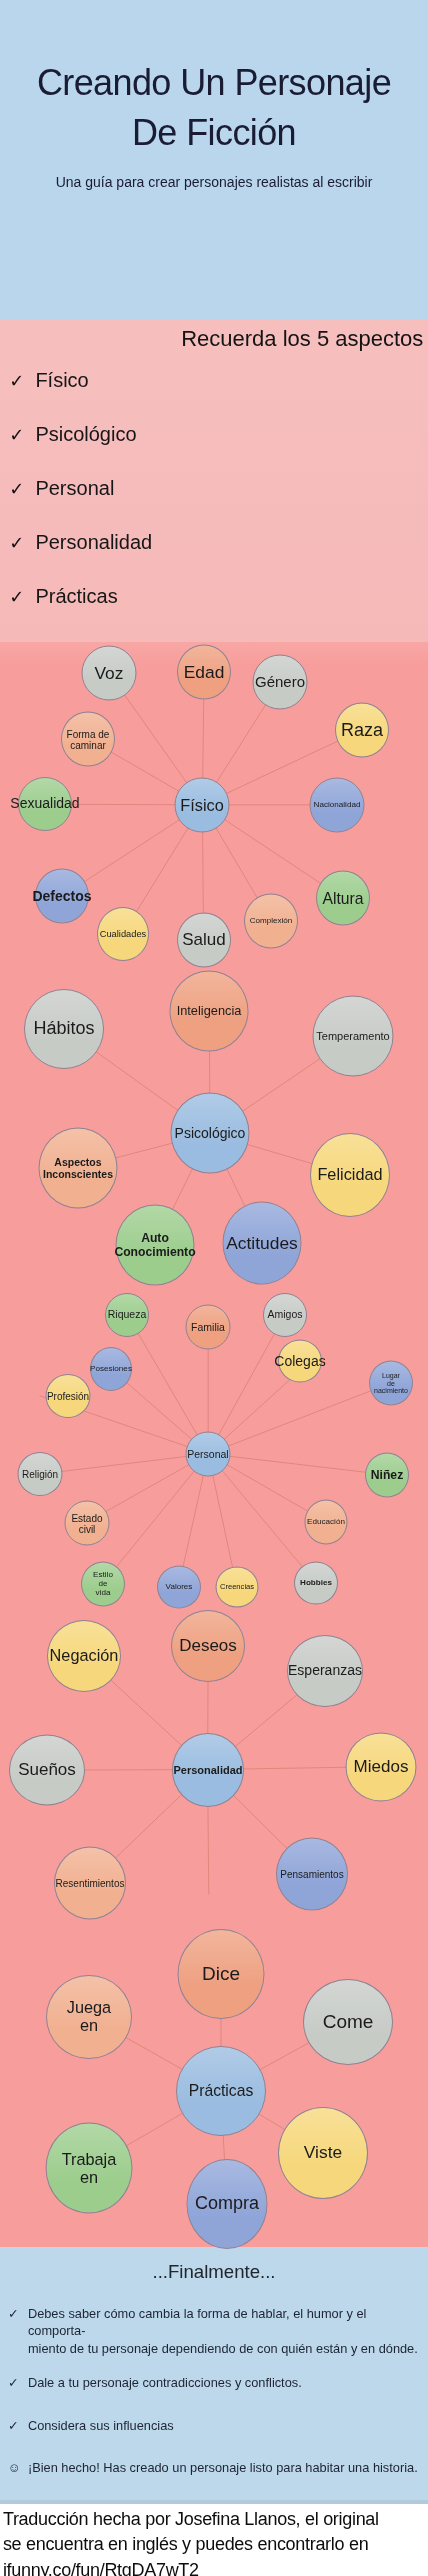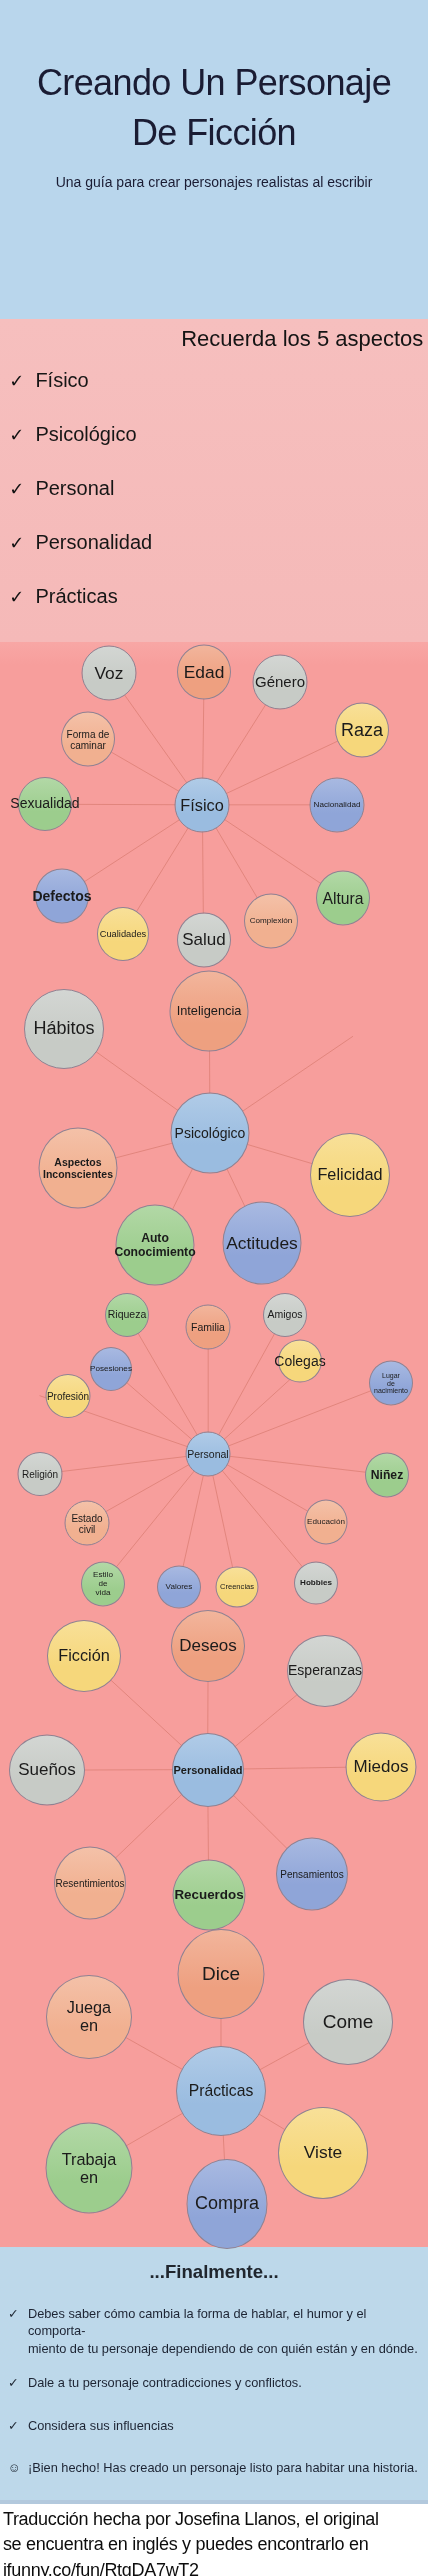--- a/index.html
+++ b/index.html
@@ -47,21 +47,21 @@
     text-align:center;color:#1b1b1b;line-height:1.1;white-space:pre-line;
     box-sizing:border-box;
   }
   
   .finally{
     position:relative;height:253px;background:var(--panel-bg,#bdd8ea);
     border-bottom:4.1px solid #b3c9dd;
   }
   .finally-heading{
     position:absolute;top:14px;left:0;right:0;margin:0;text-align:center;
-    font-size:18.6px;font-weight:bold;color:#20262e;
+    font-size:18.6px;font-weight:normal;color:#20262e;
   }
   .final-bullet{
     position:absolute;left:8.1px;right:5.8px;display:flex;
     font-size:12.8px;line-height:17.4px;color:#1d2433;
   }
   .final-bullet .marker{flex:0 0 14px;margin-right:5.8px;color:#232c38;}
   
   .footer{
     height:72px;background:var(--footer-bg,#ffffff);color:#0d0d0d;
     box-sizing:border-box;padding:2.9px 0 0 2.9px;
@@ -165,20 +165,21 @@
       <div class="bubble" style="left: 45px; top: 162px; width: 54px; height: 54px; background: linear-gradient(rgb(178, 216, 166) 0%, rgb(156, 205, 141) 65%); font-size: 14px;">Sexualidad</div>
       <div class="bubble" style="left: 337px; top: 163px; width: 55px; height: 55px; background: linear-gradient(rgb(168, 185, 225) 0%, rgb(143, 165, 216) 65%); font-size: 8.1px;">Nacionalidad</div>
       <div class="bubble" style="left: 62px; top: 254px; width: 54px; height: 55px; background: linear-gradient(rgb(168, 185, 225) 0%, rgb(143, 165, 216) 65%); font-size: 14px; font-weight: bold;">Defectos</div>
       <div class="bubble" style="left: 123px; top: 292px; width: 52px; height: 54px; background: linear-gradient(rgb(248, 224, 152) 0%, rgb(246, 215, 123) 65%); font-size: 9.3px;">Cualidades</div>
       <div class="bubble" style="left: 204px; top: 298px; width: 54px; height: 55px; background: linear-gradient(rgb(211, 214, 211) 0%, rgb(199, 203, 198) 65%); font-size: 17px;">Salud</div>
       <div class="bubble" style="left: 271px; top: 279px; width: 54px; height: 55px; background: linear-gradient(rgb(244, 193, 168) 0%, rgb(241, 176, 144) 65%); font-size: 8.1px;">Complexión</div>
       <div class="bubble" style="left: 343px; top: 256px; width: 54px; height: 55px; background: linear-gradient(rgb(178, 216, 166) 0%, rgb(156, 205, 141) 65%); font-size: 15.7px;">Altura</div>
       <div class="bubble" style="left: 202px; top: 163px; width: 55px; height: 55px; background: linear-gradient(rgb(176, 203, 231) 0%, rgb(154, 188, 224) 65%); font-size: 16.3px;">Físico</div>
       <div class="bubble" style="left: 64px; top: 387px; width: 80px; height: 80px; background: linear-gradient(rgb(211, 214, 211) 0%, rgb(199, 203, 198) 65%); font-size: 18px;">Hábitos</div>
       <div class="bubble" style="left: 209px; top: 369px; width: 79px; height: 81px; background: linear-gradient(rgb(242, 181, 156) 0%, rgb(238, 160, 128) 65%); font-size: 12.8px;">Inteligencia</div>
+      <div class="bubble" style="left: 353px; top: 394px; width: 81px; height: 81px; background: linear-gradient(rgb(211, 214, 211) 0%, rgb(199, 203, 198) 65%); font-size: 11px;">Temperamento</div>
       <div class="bubble" style="left: 78px; top: 526px; width: 79px; height: 81px; background: linear-gradient(rgb(244, 193, 168) 0%, rgb(241, 176, 144) 65%); font-size: 10.5px; font-weight: bold;">Aspectos
 Inconscientes</div>
       <div class="bubble" style="left: 155px; top: 603px; width: 79px; height: 81px; background: linear-gradient(rgb(178, 216, 166) 0%, rgb(156, 205, 141) 65%); font-size: 12.2px; font-weight: bold;">Auto
 Conocimiento</div>
       <div class="bubble" style="left: 350px; top: 533px; width: 80px; height: 84px; background: linear-gradient(rgb(248, 224, 152) 0%, rgb(246, 215, 123) 65%); font-size: 16.3px;">Felicidad</div>
       <div class="bubble" style="left: 262px; top: 601px; width: 79px; height: 83px; background: linear-gradient(rgb(168, 185, 225) 0%, rgb(143, 165, 216) 65%); font-size: 17.4px;">Actitudes</div>
       <div class="bubble" style="left: 210px; top: 491px; width: 79px; height: 81px; background: linear-gradient(rgb(176, 203, 231) 0%, rgb(154, 188, 224) 65%); font-size: 14px;">Psicológico</div>
       <div class="bubble" style="left: 127px; top: 673px; width: 44px; height: 44px; background: linear-gradient(rgb(178, 216, 166) 0%, rgb(156, 205, 141) 65%); font-size: 10.5px;">Riqueza</div>
       <div class="bubble" style="left: 208px; top: 685px; width: 45px; height: 45px; background: linear-gradient(rgb(242, 181, 156) 0%, rgb(238, 160, 128) 65%); font-size: 10.5px;">Familia</div>
       <div class="bubble" style="left: 285px; top: 673px; width: 44px; height: 44px; background: linear-gradient(rgb(211, 214, 211) 0%, rgb(199, 203, 198) 65%); font-size: 10.5px;">Amigos</div>
@@ -193,27 +194,26 @@
       <div class="bubble" style="left: 87px; top: 881px; width: 45px; height: 45px; background: linear-gradient(rgb(244, 193, 168) 0%, rgb(241, 176, 144) 65%); font-size: 10px;">Estado
 civil</div>
       <div class="bubble" style="left: 326px; top: 880px; width: 43px; height: 45px; background: linear-gradient(rgb(244, 193, 168) 0%, rgb(241, 176, 144) 65%); font-size: 8.1px;">Educación</div>
       <div class="bubble" style="left: 103px; top: 942px; width: 44px; height: 45px; background: linear-gradient(rgb(178, 216, 166) 0%, rgb(156, 205, 141) 65%); font-size: 8.1px;">Estilo
 de
 vida</div>
       <div class="bubble" style="left: 179px; top: 945px; width: 44px; height: 43px; background: linear-gradient(rgb(168, 185, 225) 0%, rgb(143, 165, 216) 65%); font-size: 8.1px;">Valores</div>
       <div class="bubble" style="left: 237px; top: 945px; width: 43px; height: 41px; background: linear-gradient(rgb(248, 224, 152) 0%, rgb(246, 215, 123) 65%); font-size: 7.6px;">Creencias</div>
       <div class="bubble" style="left: 316px; top: 941px; width: 44px; height: 43px; background: linear-gradient(rgb(211, 214, 211) 0%, rgb(199, 203, 198) 65%); font-size: 8.1px; font-weight: bold;">Hobbies</div>
       <div class="bubble" style="left: 208px; top: 812px; width: 45px; height: 45px; background: linear-gradient(rgb(176, 203, 231) 0%, rgb(154, 188, 224) 65%); font-size: 10.5px;">Personal</div>
-      <div class="bubble" style="left: 84px; top: 1014px; width: 74px; height: 72px; background: linear-gradient(rgb(248, 224, 152) 0%, rgb(246, 215, 123) 65%); font-size: 16.3px;">Ficción</div>
+      <div class="bubble" style="left: 84px; top: 1014px; width: 74px; height: 72px; background: linear-gradient(rgb(248, 224, 152) 0%, rgb(246, 215, 123) 65%); font-size: 16.3px;">Negación</div>
       <div class="bubble" style="left: 208px; top: 1004px; width: 74px; height: 72px; background: linear-gradient(rgb(242, 181, 156) 0%, rgb(238, 160, 128) 65%); font-size: 17px;">Deseos</div>
       <div class="bubble" style="left: 325px; top: 1029px; width: 76px; height: 72px; background: linear-gradient(rgb(211, 214, 211) 0%, rgb(199, 203, 198) 65%); font-size: 14px;">Esperanzas</div>
       <div class="bubble" style="left: 47px; top: 1128px; width: 76px; height: 71px; background: linear-gradient(rgb(211, 214, 211) 0%, rgb(199, 203, 198) 65%); font-size: 17px;">Sueños</div>
       <div class="bubble" style="left: 381px; top: 1125px; width: 71px; height: 69px; background: linear-gradient(rgb(248, 224, 152) 0%, rgb(246, 215, 123) 65%); font-size: 17px;">Miedos</div>
       <div class="bubble" style="left: 90px; top: 1241px; width: 72px; height: 73px; background: linear-gradient(rgb(244, 193, 168) 0%, rgb(241, 176, 144) 65%); font-size: 10px;">Resentimientos</div>
-      <div class="bubble" style="left: 209px; top: 1253px; width: 73px; height: 71px; background: linear-gradient(rgb(178, 216, 166) 0%, rgb(156, 205, 141) 65%); font-size: 13.4px; font-weight: bold;">Recuerdos</div>
       <div class="bubble" style="left: 312px; top: 1232px; width: 72px; height: 73px; background: linear-gradient(rgb(168, 185, 225) 0%, rgb(143, 165, 216) 65%); font-size: 10px;">Pensamientos</div>
       <div class="bubble" style="left: 208px; top: 1128px; width: 72px; height: 74px; background: linear-gradient(rgb(176, 203, 231) 0%, rgb(154, 188, 224) 65%); font-size: 11px; font-weight: bold;">Personalidad</div>
       <div class="bubble" style="left: 221px; top: 1332px; width: 87px; height: 90px; background: linear-gradient(rgb(242, 181, 156) 0%, rgb(238, 160, 128) 65%); font-size: 19px;">Dice</div>
       <div class="bubble" style="left: 89px; top: 1375px; width: 86px; height: 84px; background: linear-gradient(rgb(244, 193, 168) 0%, rgb(241, 176, 144) 65%); font-size: 16.3px;">Juega
 en</div>
       <div class="bubble" style="left: 348px; top: 1380px; width: 90px; height: 86px; background: linear-gradient(rgb(211, 214, 211) 0%, rgb(199, 203, 198) 65%); font-size: 19px;">Come</div>
       <div class="bubble" style="left: 89px; top: 1526px; width: 87px; height: 91px; background: linear-gradient(rgb(178, 216, 166) 0%, rgb(156, 205, 141) 65%); font-size: 16.3px;">Trabaja
 en</div>
       <div class="bubble" style="left: 323px; top: 1511px; width: 90px; height: 92px; background: linear-gradient(rgb(248, 224, 152) 0%, rgb(246, 215, 123) 65%); font-size: 17.4px;">Viste</div>
       <div class="bubble" style="left: 227px; top: 1562px; width: 81px; height: 90px; background: linear-gradient(rgb(168, 185, 225) 0%, rgb(143, 165, 216) 65%); font-size: 18px;">Compra</div>

